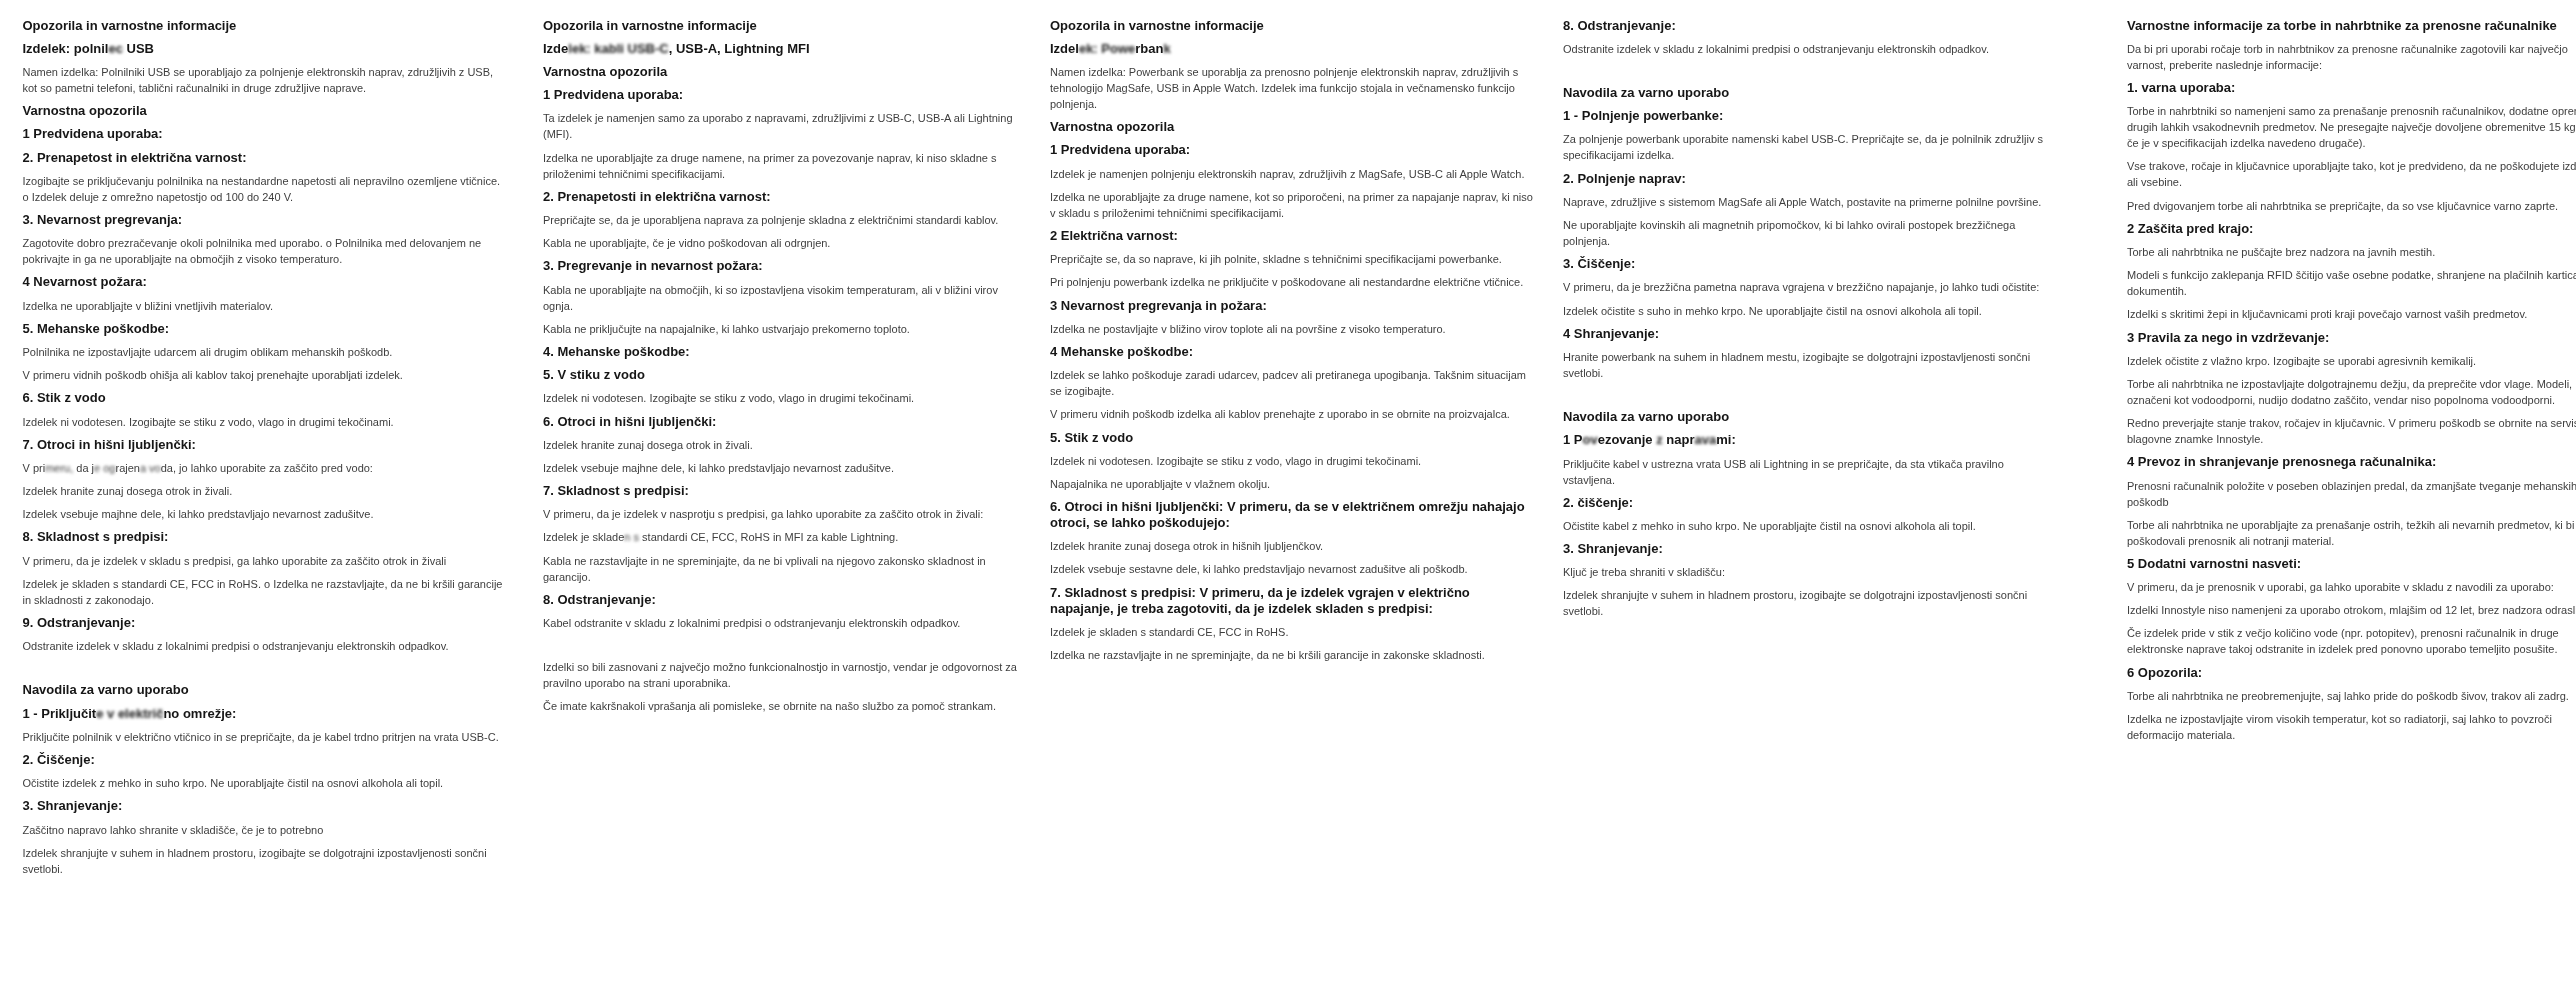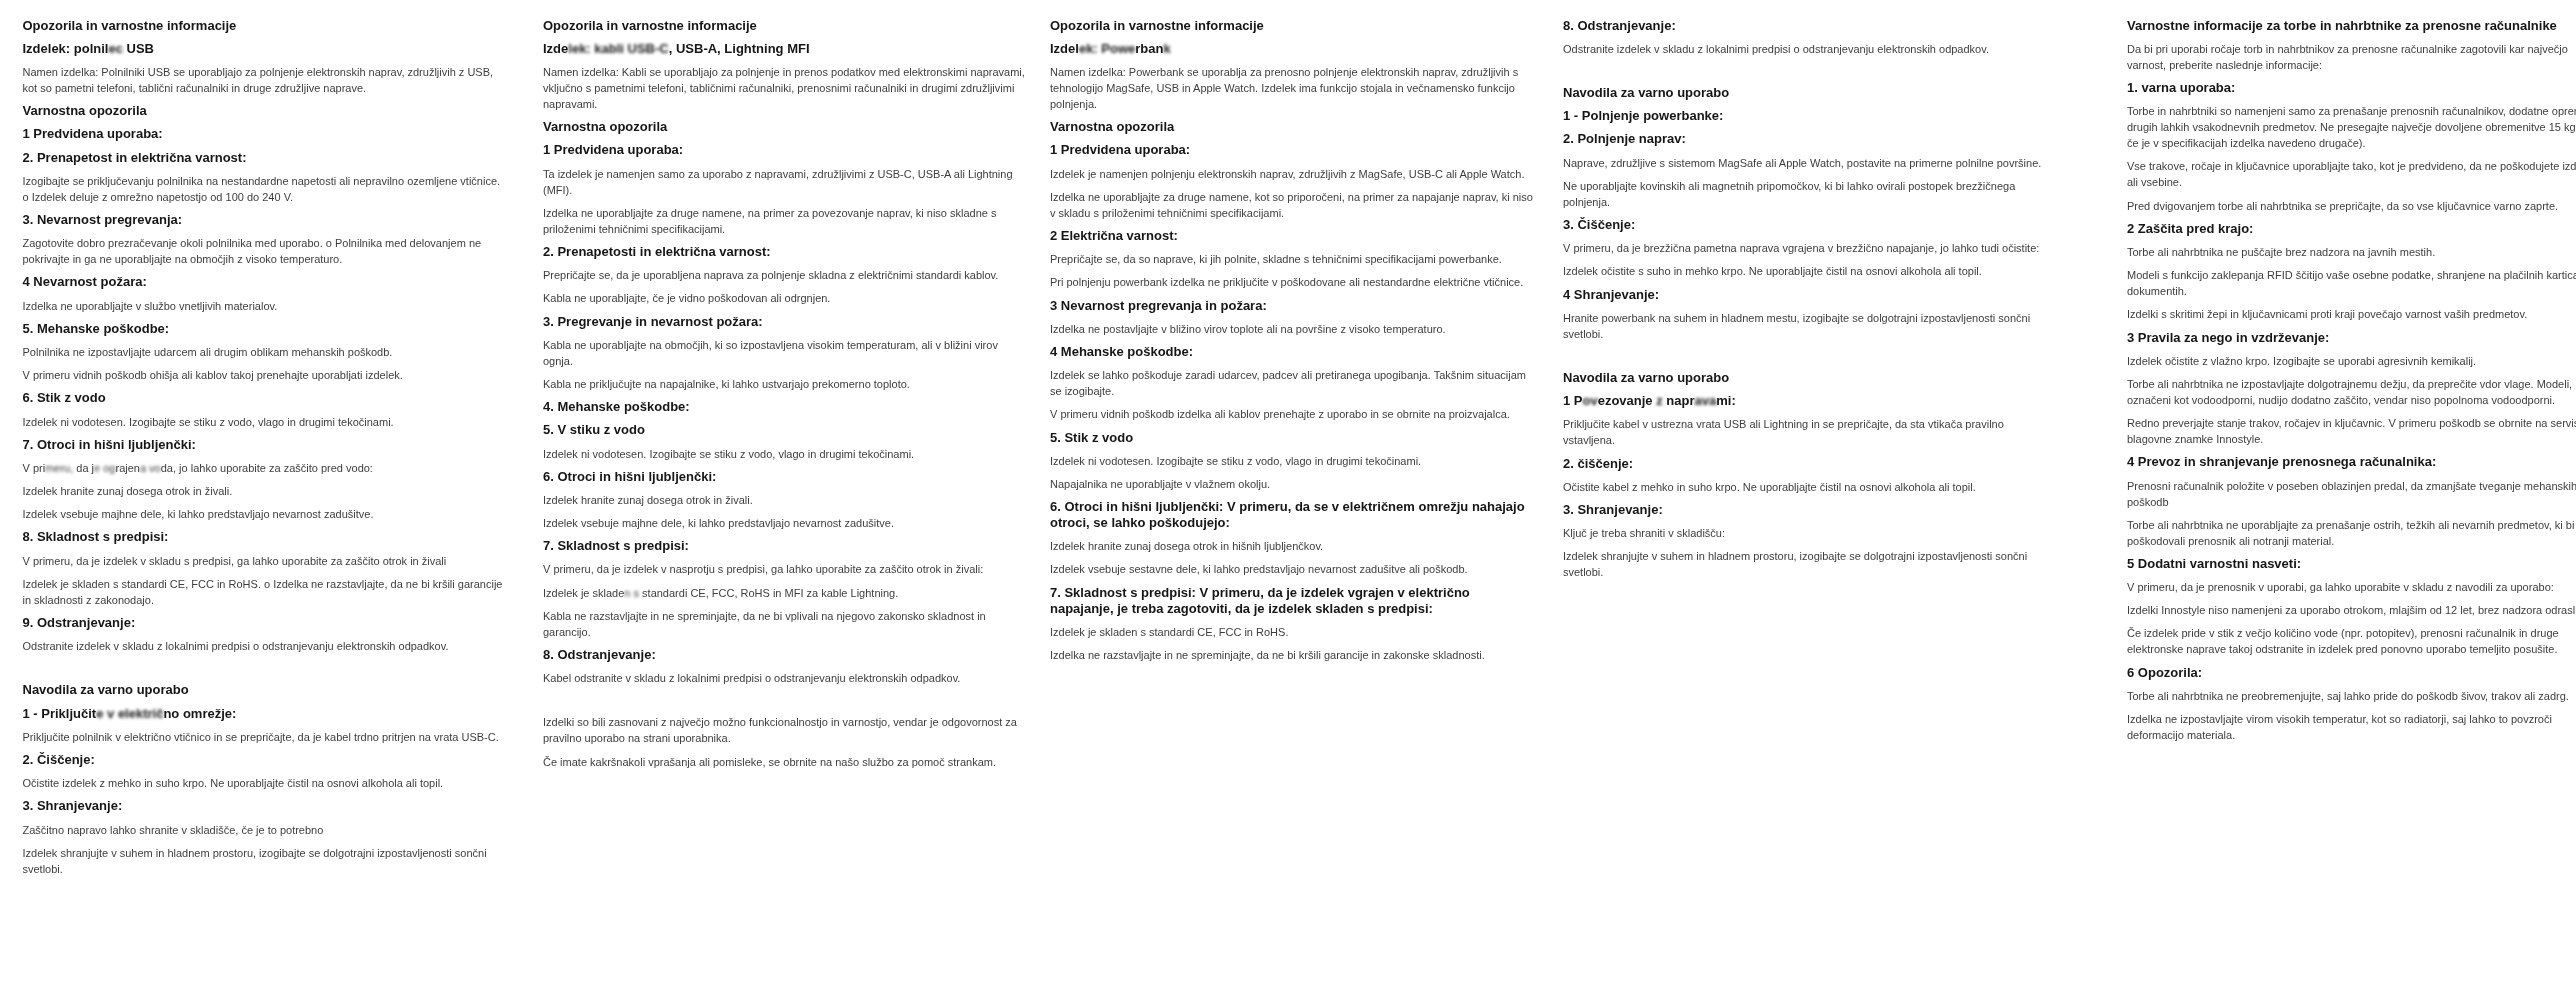--- a/index.html
+++ b/index.html
@@ -32,21 +32,21 @@
     <h3 class="hd">Opozorila in varnostne informacije</h3>
     <h3 class="hd"><span>Izdelek: polnil</span><span class="bl">ec</span><span> USB</span></h3>
     <p class="tx">Namen izdelka: Polnilniki USB se uporabljajo za polnjenje elektronskih naprav, združljivih z USB, kot so pametni telefoni, tablični računalniki in druge združljive naprave.</p>
     <h3 class="hd">Varnostna opozorila</h3>
     <h3 class="hd">1 Predvidena uporaba:</h3>
     <h3 class="hd">2. Prenapetost in električna varnost:</h3>
     <p class="tx">Izogibajte se priključevanju polnilnika na nestandardne napetosti ali nepravilno ozemljene vtičnice. o Izdelek deluje z omrežno napetostjo od 100 do 240 V.</p>
     <h3 class="hd">3. Nevarnost pregrevanja:</h3>
     <p class="tx">Zagotovite dobro prezračevanje okoli polnilnika med uporabo. o Polnilnika med delovanjem ne pokrivajte in ga ne uporabljajte na območjih z visoko temperaturo.</p>
     <h3 class="hd">4 Nevarnost požara:</h3>
-    <p class="tx">Izdelka ne uporabljajte v službo vnetljivih materialov.</p>
+    <p class="tx">Izdelka ne uporabljajte v bližini vnetljivih materialov.</p>
     <h3 class="hd">5. Mehanske poškodbe:</h3>
     <p class="tx">Polnilnika ne izpostavljajte udarcem ali drugim oblikam mehanskih poškodb.</p>
     <p class="tx">V primeru vidnih poškodb ohišja ali kablov takoj prenehajte uporabljati izdelek.</p>
     <h3 class="hd">6. Stik z vodo</h3>
     <p class="tx">Izdelek ni vodotesen. Izogibajte se stiku z vodo, vlago in drugimi tekočinami.</p>
     <h3 class="hd">7. Otroci in hišni ljubljenčki:</h3>
     <p class="tx"><span>V pri</span><span class="bl">meru,</span><span> da j</span><span class="bl">e og</span><span>rajen</span><span class="bl">a vo</span><span>da, jo lahko uporabite za zaščito pred vodo:</span></p>
     <p class="tx">Izdelek hranite zunaj dosega otrok in živali.</p>
     <p class="tx">Izdelek vsebuje majhne dele, ki lahko predstavljajo nevarnost zadušitve.</p>
     <h3 class="hd">8. Skladnost s predpisi:</h3>
@@ -60,21 +60,20 @@
     <p class="tx">Priključite polnilnik v električno vtičnico in se prepričajte, da je kabel trdno pritrjen na vrata USB-C.</p>
     <h3 class="hd">2. Čiščenje:</h3>
     <p class="tx">Očistite izdelek z mehko in suho krpo. Ne uporabljajte čistil na osnovi alkohola ali topil.</p>
     <h3 class="hd">3. Shranjevanje:</h3>
     <p class="tx">Zaščitno napravo lahko shranite v skladišče, če je to potrebno</p>
     <p class="tx">Izdelek shranjujte v suhem in hladnem prostoru, izogibajte se dolgotrajni izpostavljenosti sončni svetlobi.</p>
   </div>
 <div class="doc-column col-2">
     <h3 class="hd">Opozorila in varnostne informacije</h3>
     <h3 class="hd"><span>Izde</span><span class="bl">lek: kabli USB-C</span><span>, USB-A, Lightning MFI</span></h3>
-    <p class="tx">Namen izdelka: Kabli se uporabljajo za polnjenje in prenos podatkov med elektronskimi napravami, vključno s pametnimi telefoni, tabličnimi računalniki, prenosnimi računalniki in drugimi združljivimi napravami.</p>
     <h3 class="hd">Varnostna opozorila</h3>
     <h3 class="hd">1 Predvidena uporaba:</h3>
     <p class="tx">Ta izdelek je namenjen samo za uporabo z napravami, združljivimi z USB-C, USB-A ali Lightning (MFI).</p>
     <p class="tx">Izdelka ne uporabljajte za druge namene, na primer za povezovanje naprav, ki niso skladne s priloženimi tehničnimi specifikacijami.</p>
     <h3 class="hd">2. Prenapetosti in električna varnost:</h3>
     <p class="tx">Prepričajte se, da je uporabljena naprava za polnjenje skladna z električnimi standardi kablov.</p>
     <p class="tx">Kabla ne uporabljajte, če je vidno poškodovan ali odrgnjen.</p>
     <h3 class="hd">3. Pregrevanje in nevarnost požara:</h3>
     <p class="tx">Kabla ne uporabljajte na območjih, ki so izpostavljena visokim temperaturam, ali v bližini virov ognja.</p>
     <p class="tx">Kabla ne priključujte na napajalnike, ki lahko ustvarjajo prekomerno toploto.</p>
@@ -119,20 +118,21 @@
     <h3 class="hd">7. Skladnost s predpisi: V primeru, da je izdelek vgrajen v električno napajanje, je treba zagotoviti, da je izdelek skladen s predpisi:</h3>
     <p class="tx">Izdelek je skladen s standardi CE, FCC in RoHS.</p>
     <p class="tx">Izdelka ne razstavljajte in ne spreminjajte, da ne bi kršili garancije in zakonske skladnosti.</p>
   </div>
 <div class="doc-column col-4">
     <h3 class="hd">8. Odstranjevanje:</h3>
     <p class="tx">Odstranite izdelek v skladu z lokalnimi predpisi o odstranjevanju elektronskih odpadkov.</p>
     <div class="gap"></div>
     <h3 class="hd">Navodila za varno uporabo</h3>
     <h3 class="hd">1 - Polnjenje powerbanke:</h3>
+    <p class="tx">Za polnjenje powerbank uporabite namenski kabel USB-C. Prepričajte se, da je polnilnik združljiv s specifikacijami izdelka.</p>
     <h3 class="hd">2. Polnjenje naprav:</h3>
     <p class="tx">Naprave, združljive s sistemom MagSafe ali Apple Watch, postavite na primerne polnilne površine.</p>
     <p class="tx">Ne uporabljajte kovinskih ali magnetnih pripomočkov, ki bi lahko ovirali postopek brezžičnega polnjenja.</p>
     <h3 class="hd">3. Čiščenje:</h3>
     <p class="tx">V primeru, da je brezžična pametna naprava vgrajena v brezžično napajanje, jo lahko tudi očistite:</p>
     <p class="tx">Izdelek očistite s suho in mehko krpo. Ne uporabljajte čistil na osnovi alkohola ali topil.</p>
     <h3 class="hd">4 Shranjevanje:</h3>
     <p class="tx">Hranite powerbank na suhem in hladnem mestu, izogibajte se dolgotrajni izpostavljenosti sončni svetlobi.</p>
     <div class="gap"></div>
     <h3 class="hd">Navodila za varno uporabo</h3>

